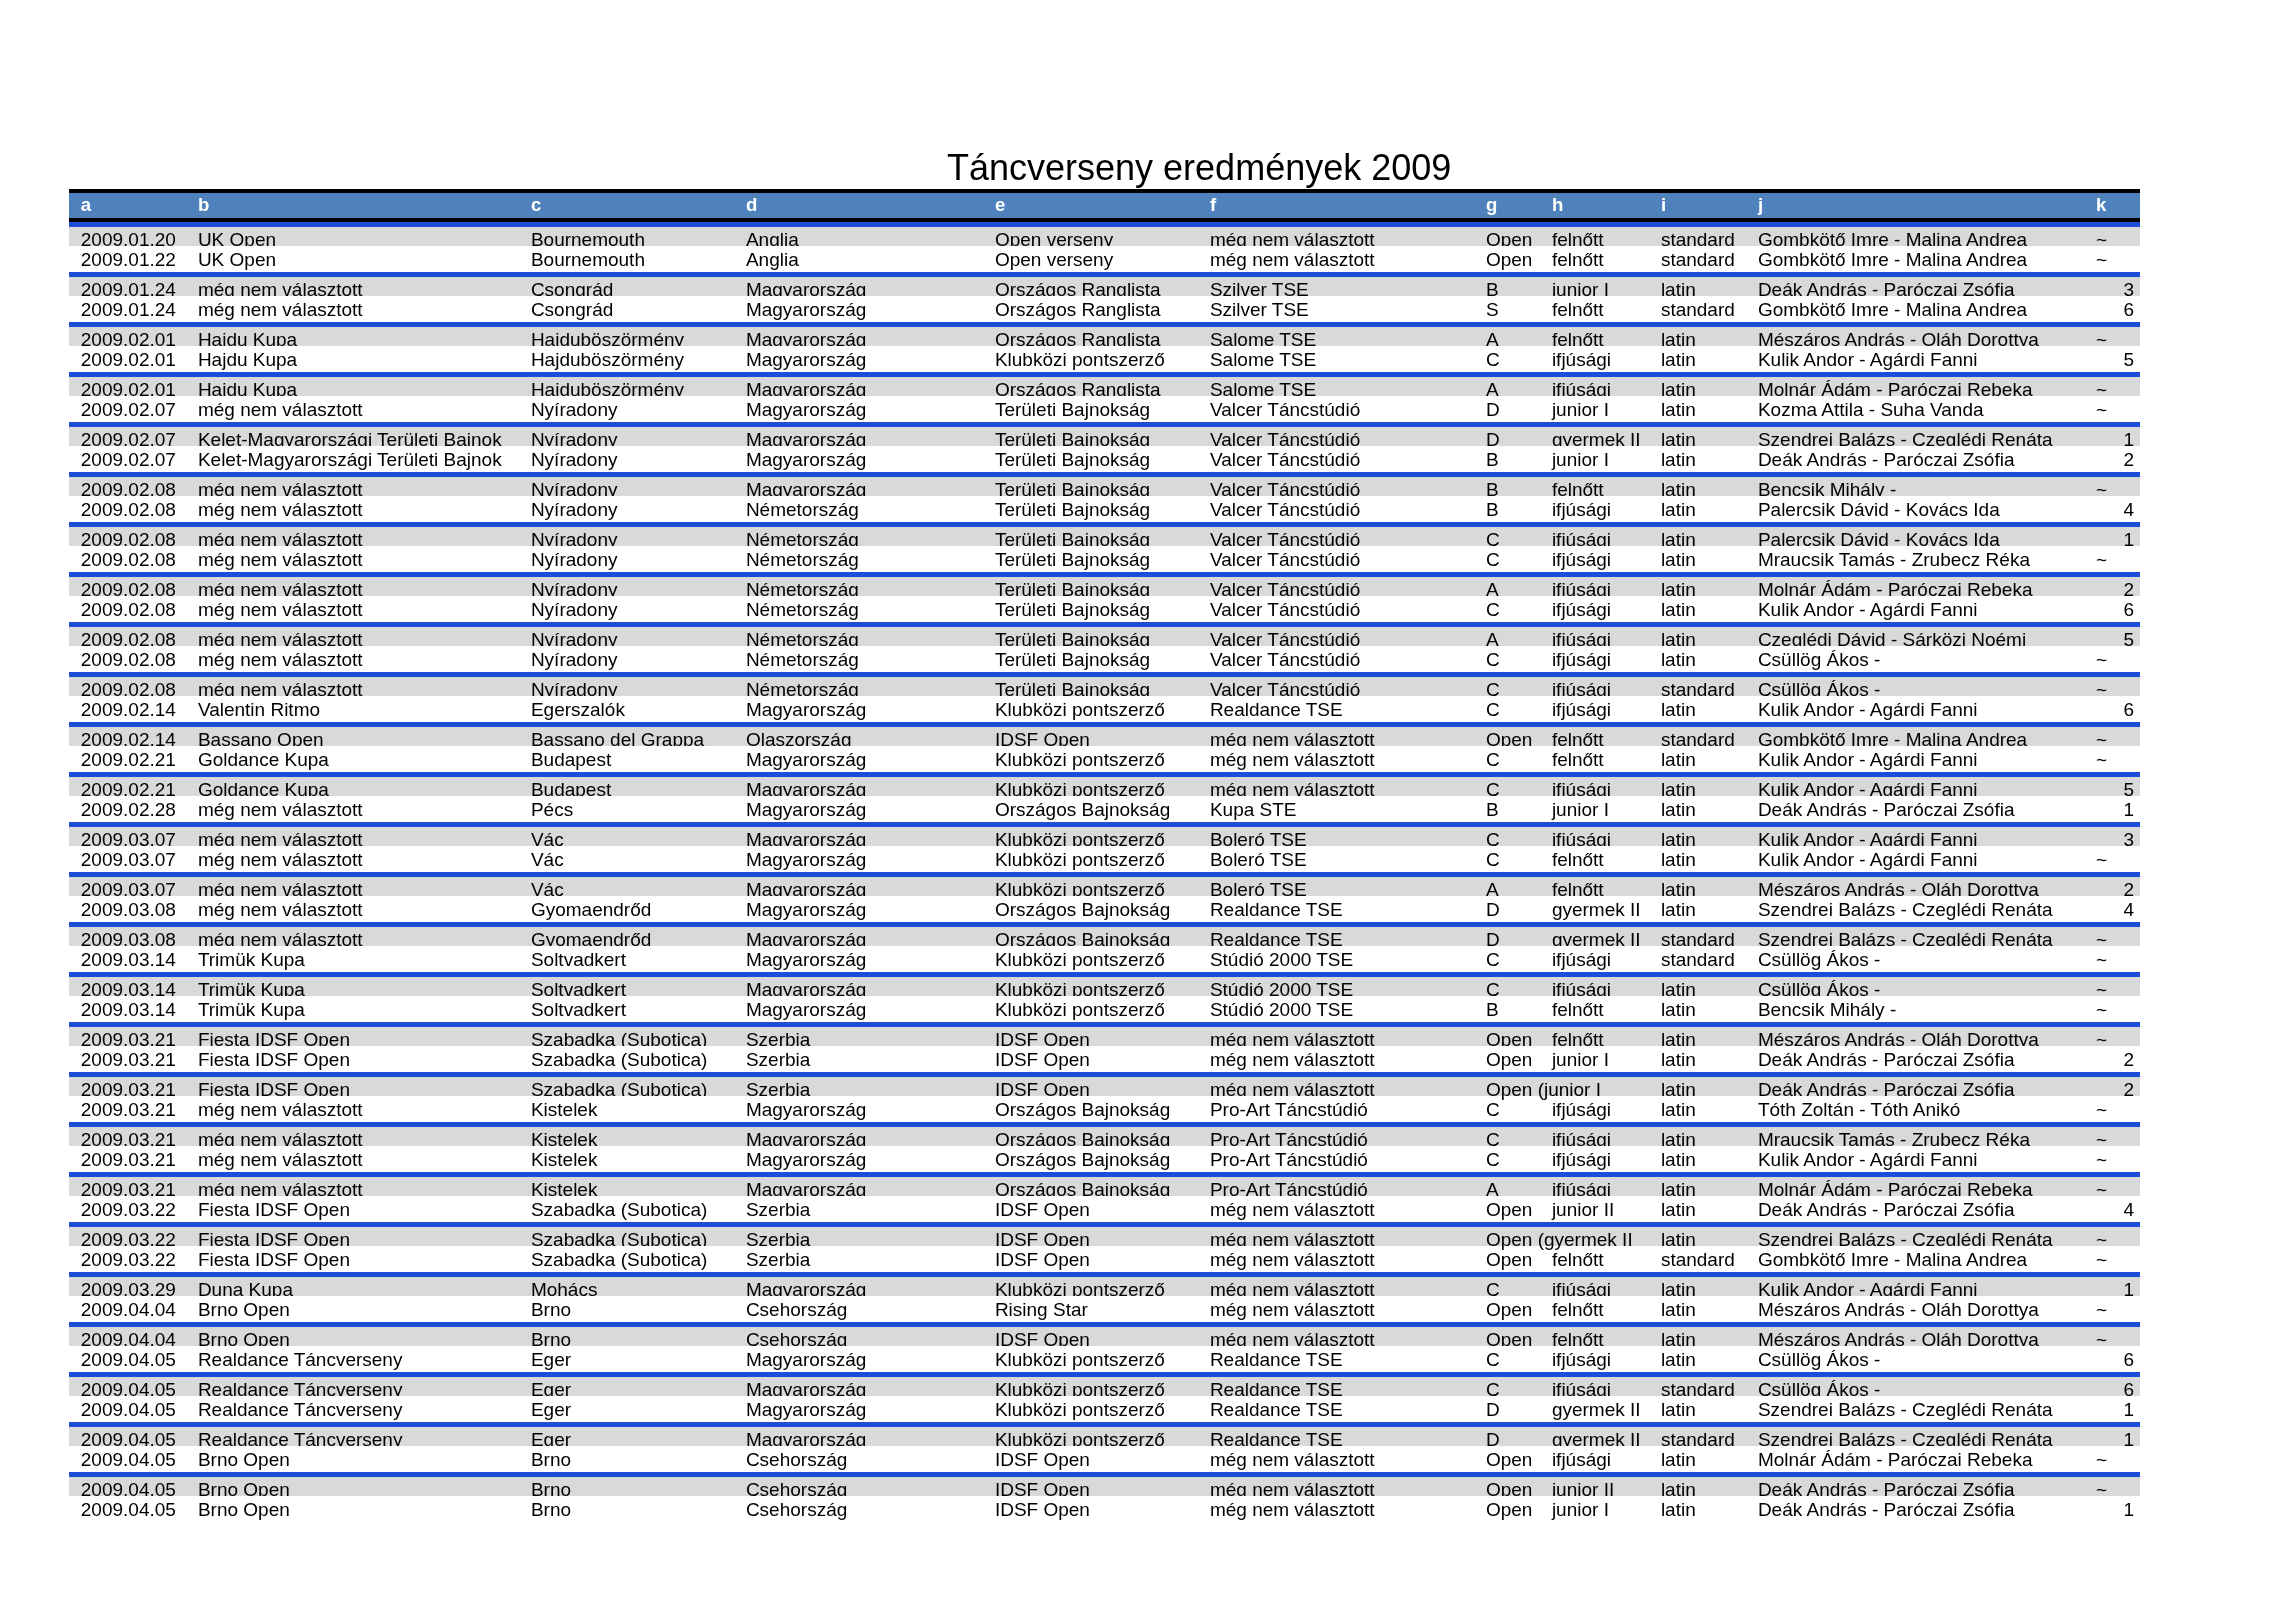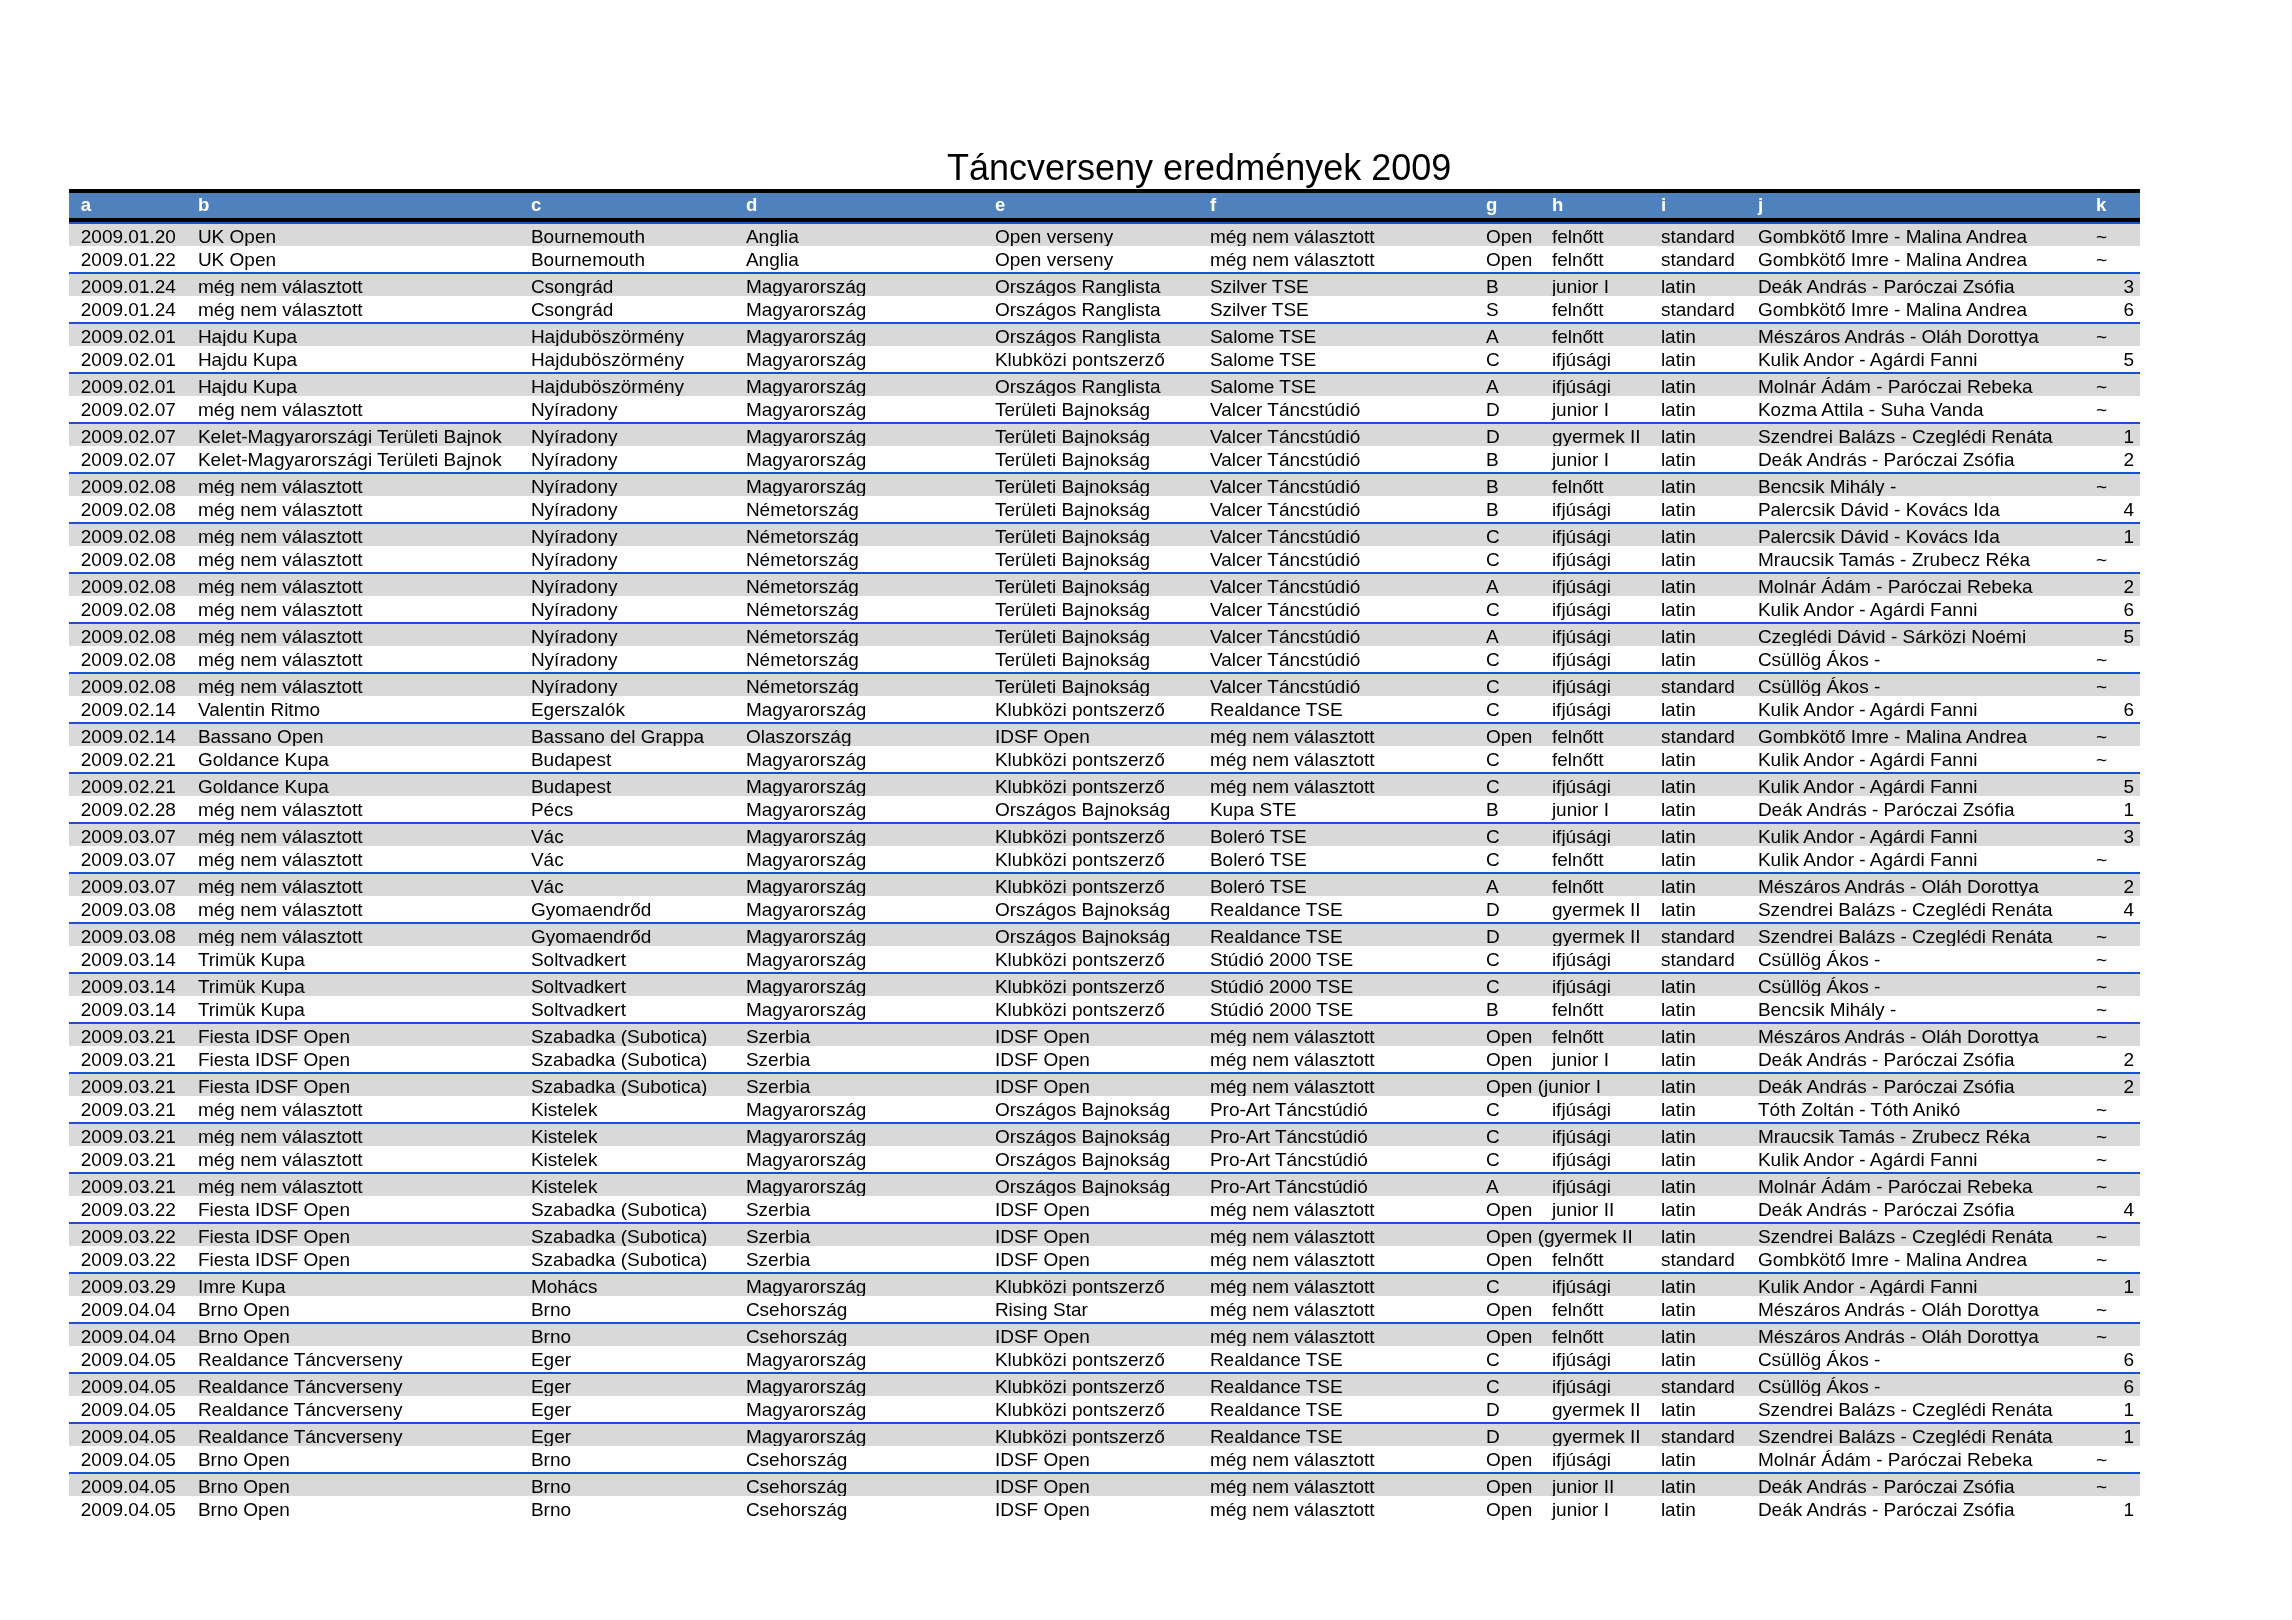--- a/index.html
+++ b/index.html
@@ -48,21 +48,21 @@
   .row{
     display:flex;
     height:25px;
     line-height:25px;
     font-size:19px;
     background:transparent;
   }
   .row.striped{
     background:var(--stripe);
     background-clip:padding-box;
-    border-top:2px solid #1d4ed8;
+    border-top:5px solid #1d4ed8;
     border-bottom:1px solid #ffffff;
   }
   .cell{
     flex:none;
     padding-left:5.9px;
     white-space:nowrap;
     overflow:hidden;
   }
   .cell.spill{overflow:visible;}
   .c0{width:123px;padding-left:11.8px;}
@@ -640,21 +640,21 @@
         <div class="cell c4">IDSF Open</div>
         <div class="cell c5">még nem választott</div>
         <div class="cell c6">Open</div>
         <div class="cell c7">felnőtt</div>
         <div class="cell c8">standard</div>
         <div class="cell c9">Gombkötő Imre - Malina Andrea</div>
         <div class="cell c10 tilde">~</div>
       </div>
       <div class="row striped">
         <div class="cell c0">2009.03.29</div>
-        <div class="cell c1">Imre Kupa</div>
+        <div class="cell c1">Duna Kupa</div>
         <div class="cell c2">Mohács</div>
         <div class="cell c3">Magyarország</div>
         <div class="cell c4">Klubközi pontszerző</div>
         <div class="cell c5">még nem választott</div>
         <div class="cell c6">C</div>
         <div class="cell c7">ifjúsági</div>
         <div class="cell c8">latin</div>
         <div class="cell c9">Kulik Andor - Agárdi Fanni</div>
         <div class="cell c10 num">1</div>
       </div>

